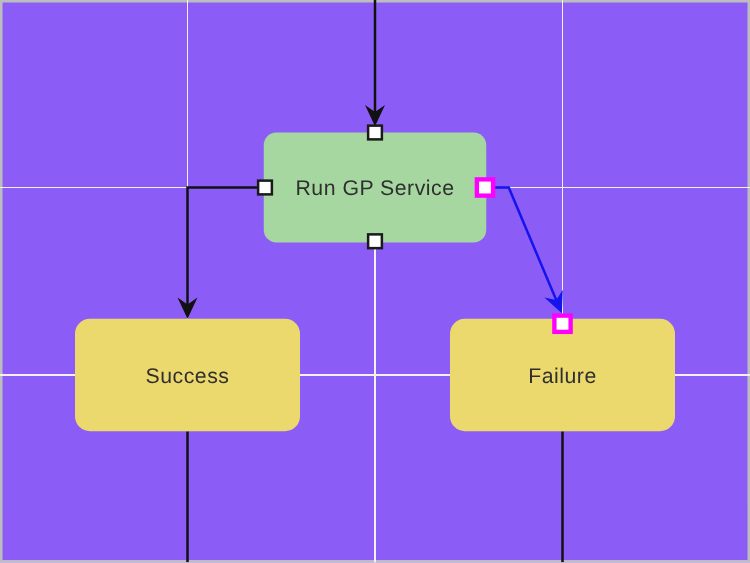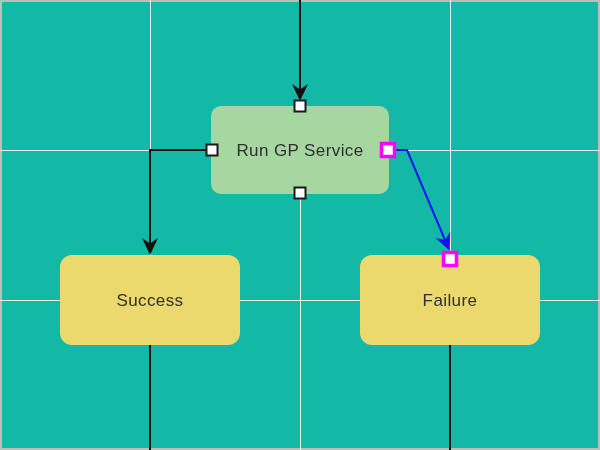--- a/index.html
+++ b/index.html
@@ -5,21 +5,21 @@
   html, body {
     margin: 0;
     padding: 0;
     background: #ffffff;
     font-family: "Liberation Sans", sans-serif;
   }
   #canvas-wrap {
     position: relative;
     width: 600px;
     height: 450px;
-    background: #14b8a6;
+    background: #8b5cf6;
     box-shadow: inset 0 0 0 2px #bdbdbd; 
     overflow: hidden;
   }
   #diagram-svg {
     position: absolute;
     left: 0;
     top: 0;
     display: block;
   }
   .node-label {

